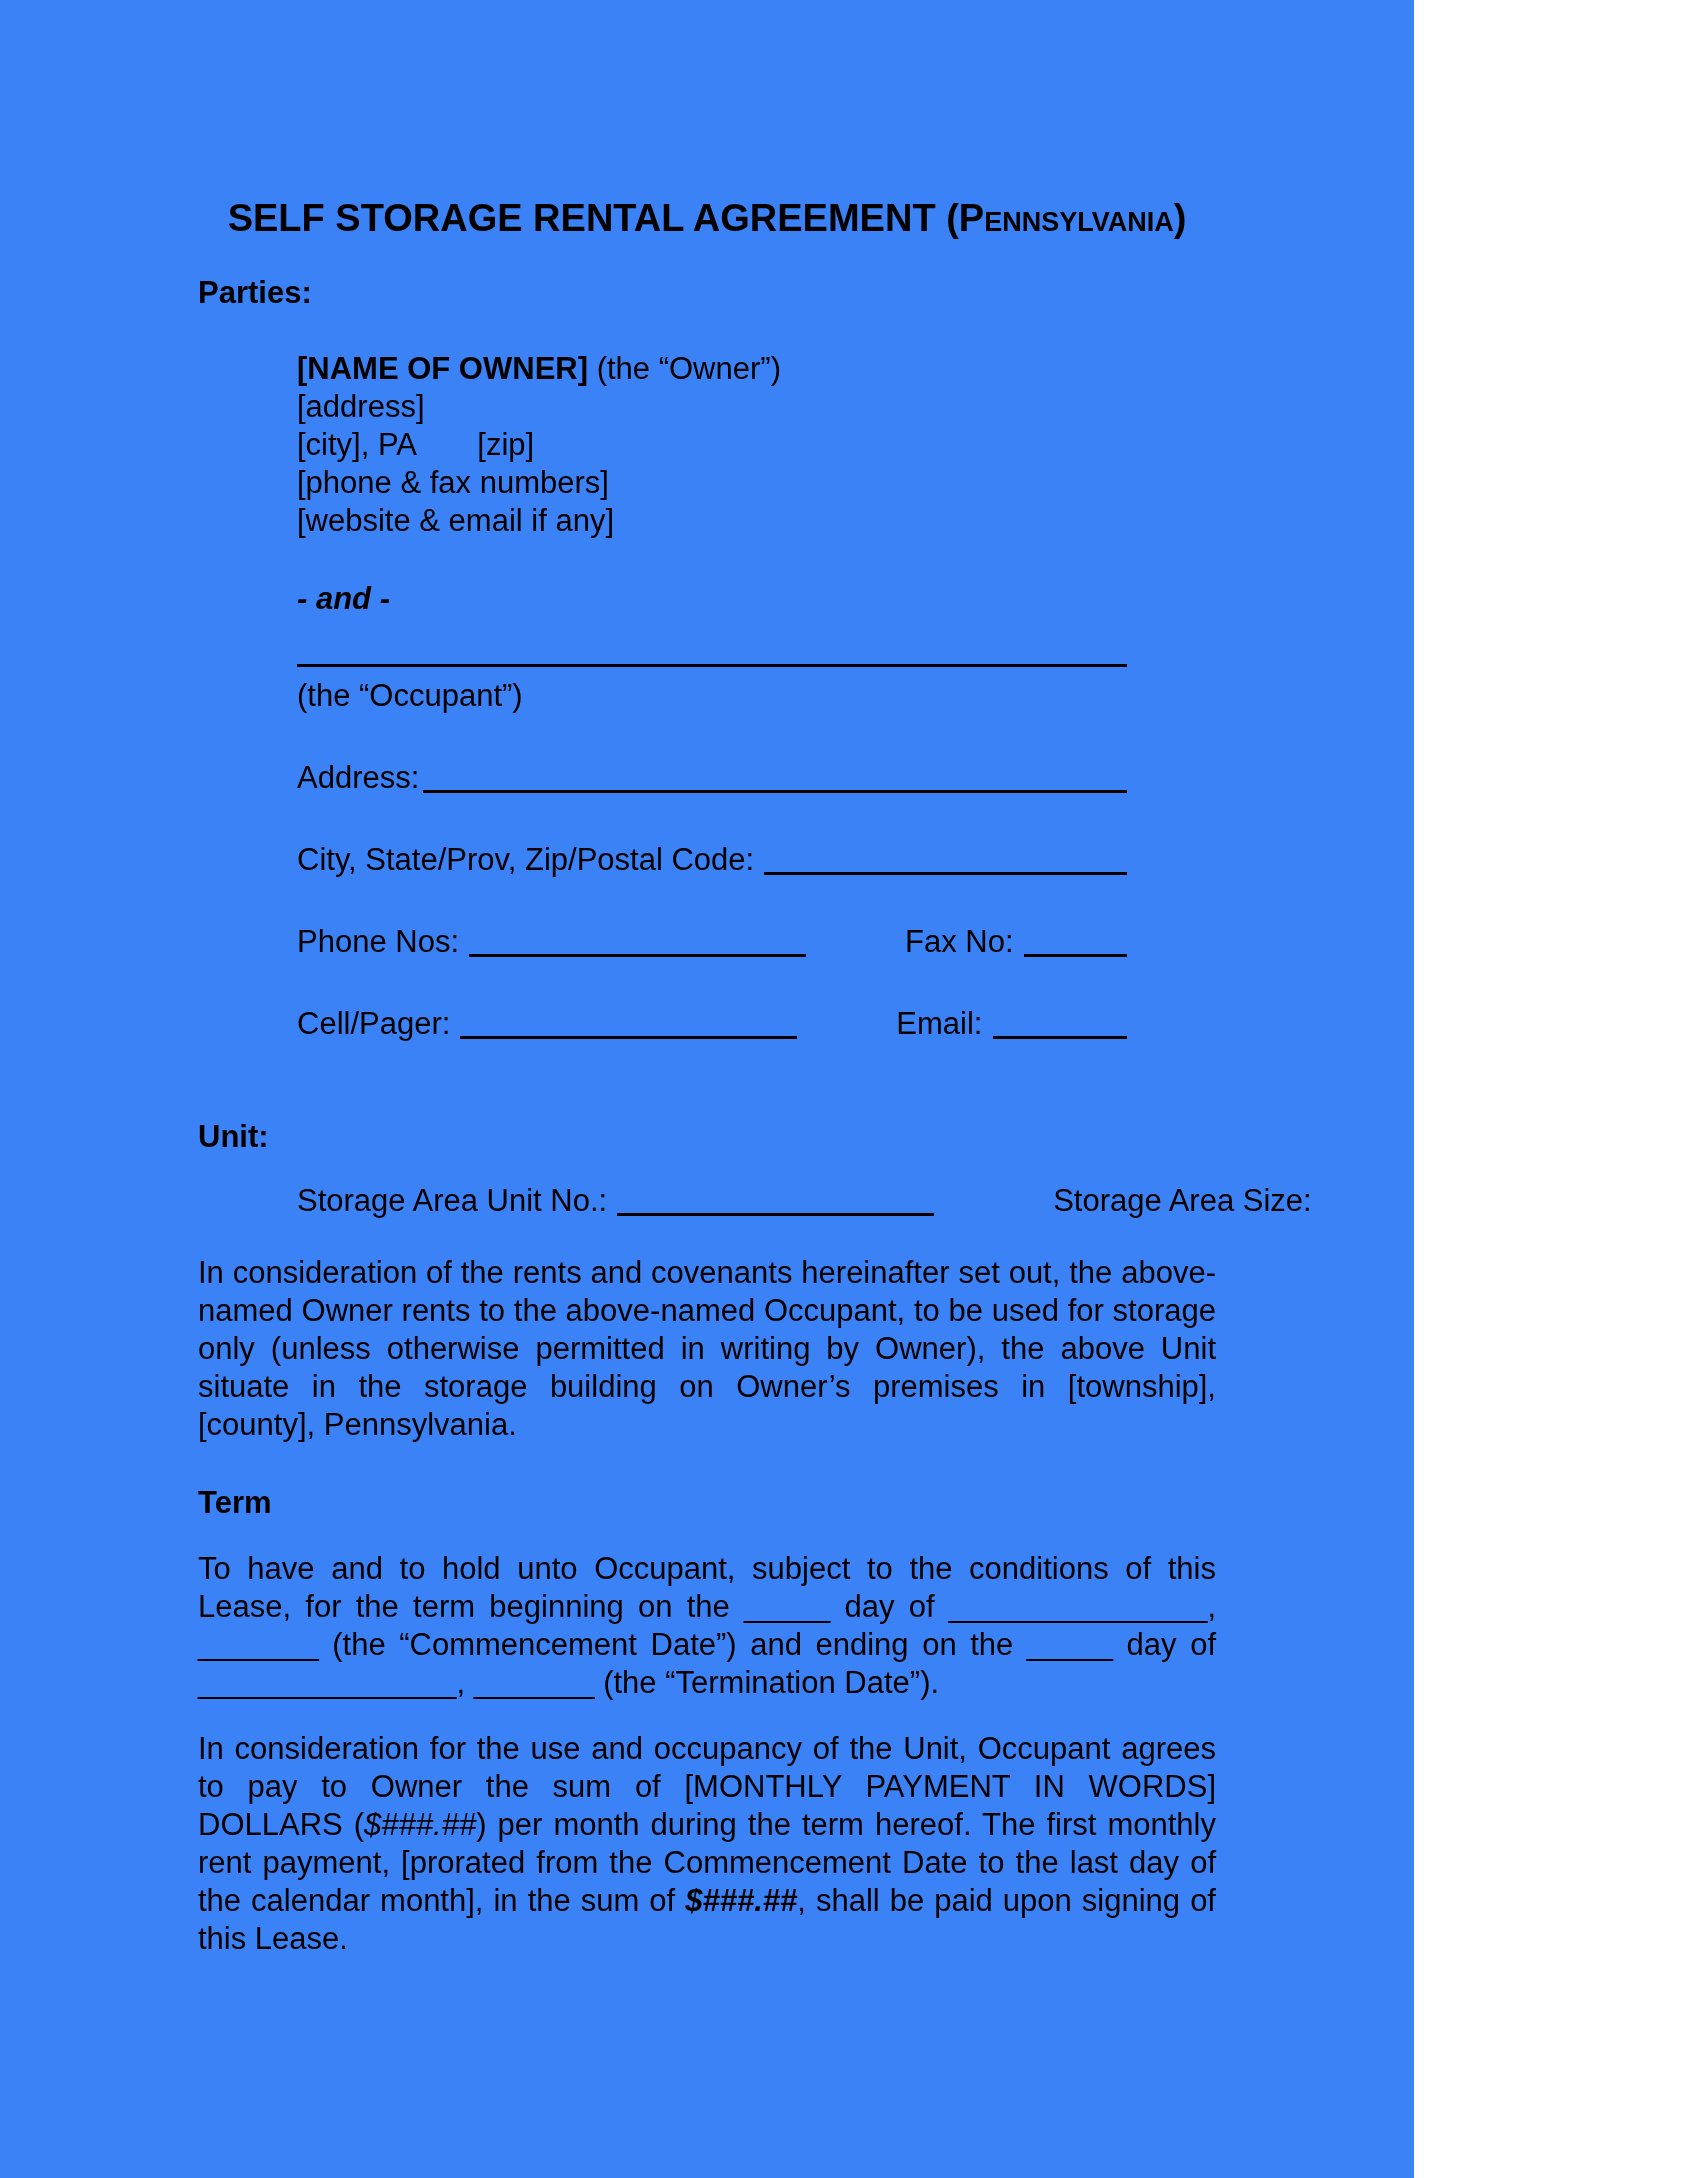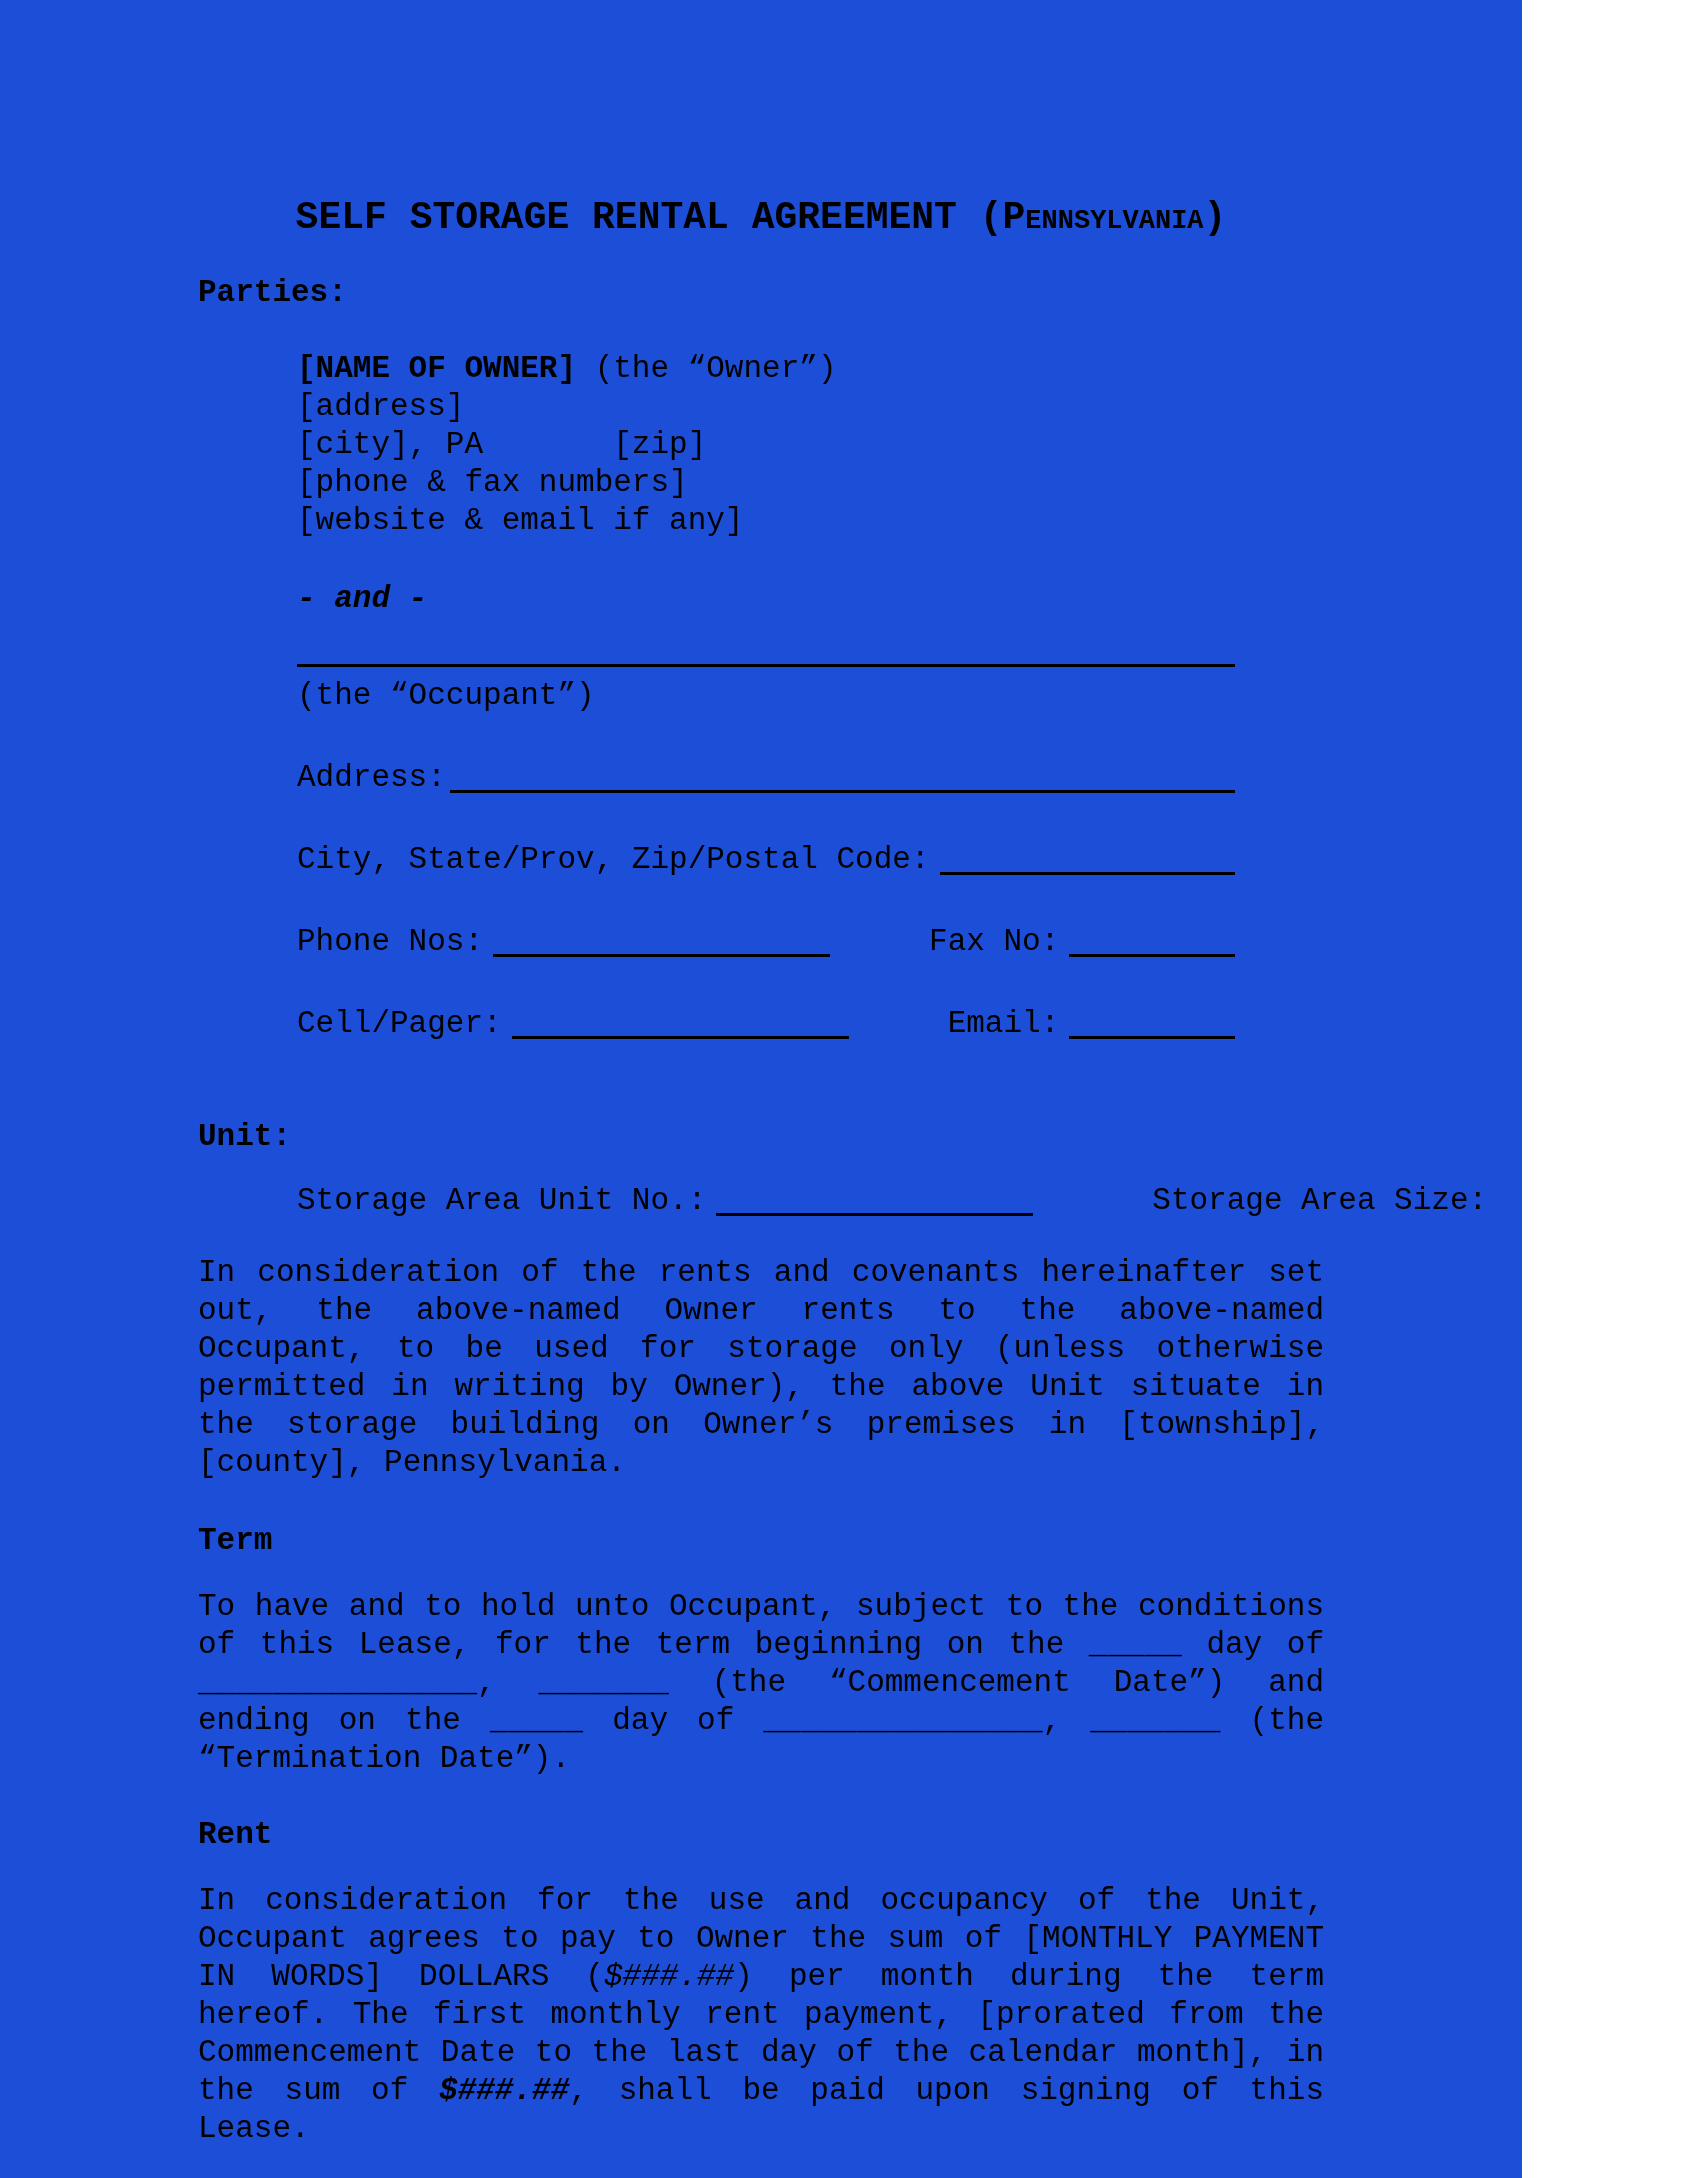--- a/index.html
+++ b/index.html
@@ -1,24 +1,24 @@
 <!DOCTYPE html>
 <html><head>
 <meta charset="utf-8">
 <style>
   html, body { margin: 0; padding: 0; background: #ffffff; }
   .page {
     position: relative;
-    width: 1522px;
+    width: 1414px;
     height: 2178px;
     box-sizing: border-box;
     padding: 194px 198px 0 198px;
-    background: #1d4ed8;
+    background: #3b82f6;
     color: #000000;
-    font-family: Liberation Mono, monospace;
+    font-family: Liberation Sans, sans-serif;
     font-size: 31px;
     line-height: 38px;
     overflow: hidden;
   }
   .title {
     margin: 0 0 32px 0;
     font-size: 38px;
     line-height: 48px;
     font-weight: bold;
     font-variant: small-caps;
@@ -115,18 +115,17 @@
     <span class="fill grow"></span>
   </div>
 
 
   <p class="para grant-para">In consideration of the rents and covenants hereinafter set out, the above-named Owner rents to the above-named Occupant, to be used for storage only (unless otherwise permitted in writing by Owner), the above Unit situate in the storage building on Owner’s premises in [township], [county], Pennsylvania.</p>
 
   <div class="heading term-heading">Term</div>
 
   <p class="para term-para">To have and to hold unto Occupant, subject to the conditions of this Lease, for the term beginning on the _____ day of _______________, _______ (the “Commencement Date”) and ending on the _____ day of _______________, _______ (the “Termination Date”).</p>
 
-  <div class="heading rent-heading">Rent</div>
 
   <p class="para rent-para"><span>In consideration for the use and occupancy of the Unit, Occupant agrees to pay to Owner the sum of [MONTHLY PAYMENT IN WORDS] DOLLARS (</span><span style="font-style: italic;">$###.##</span><span>) per month during the term hereof. The first monthly rent payment, [prorated from the Commencement Date to the last day of the calendar month], in the sum of </span><span style="font-weight: bold; font-style: italic;">$###.##</span><span>, shall be paid upon signing of this Lease.</span></p>
 
 </div>
 
 
 </body></html>

